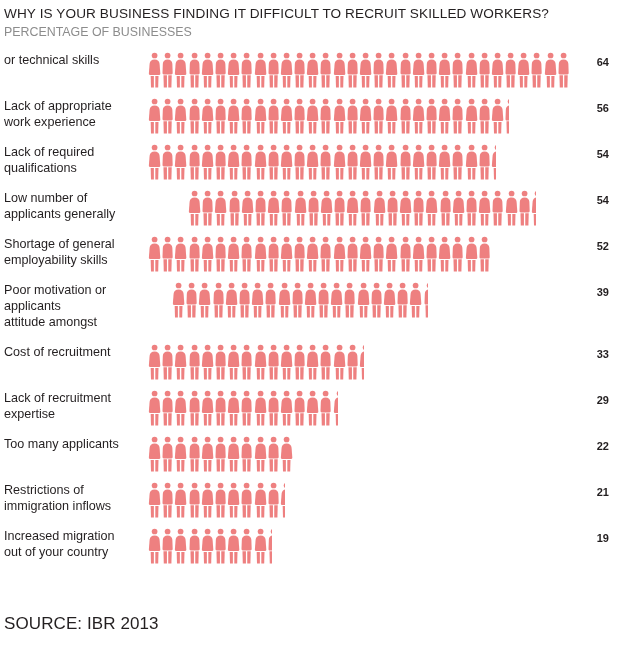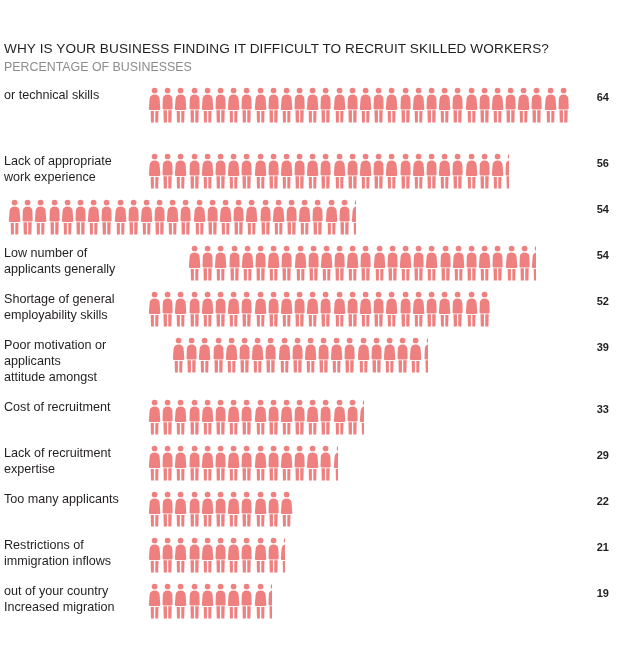--- a/index.html
+++ b/index.html
@@ -20,21 +20,20 @@
     width: 618px;
     height: 646px;
     position: relative;
     box-sizing: border-box;
     padding: 0;
   }
 
   
   .header {
     padding: 6px 24px 0 4px;
-    margin-top: 35px;
   }
   .chart-title {
     font-size: 13.6px;
     letter-spacing: 0.1px;
     color: #231f20;
     line-height: 1.25;
     white-space: nowrap;
   }
   .chart-subtitle {
     font-size: 12.4px;
@@ -381,21 +380,21 @@
                 <circle cx="6" cy="3.3" r="2.7" fill="#ee8080"></circle>
                 <path d="M6 7.0 C3.3 7.0 1.6 8.5 1.5 11.0 L1.2 19.6 C1.15 20.6 1.7 21.2 2.4 21.2 L9.6 21.2 C10.3 21.2 10.85 20.6 10.8 19.6 L10.5 11.0 C10.4 8.5 8.7 7.0 6 7.0 Z" fill="#ee8080"></path>
                 <path d="M2.1 22.0 L5.4 22.0 L5.4 33.6 L2.4 33.6 Z" fill="#ee8080"></path>
                 <path d="M6.6 22.0 L9.9 22.0 L9.6 33.6 L6.6 33.6 Z" fill="#ee8080"></path>
               </svg>
             </div>
           </div>
         </div>
         <div class="row-value">64</div>
       </div>
-      <div class="row" style="height: 46px; margin-top: 20px;">
+      <div class="row" style="height: 46px;">
         <div class="row-label">
           <span>Lack of appropriate</span>
           <span>work experience</span>
         </div>
         <div class="row-pictos">
           <div class="picto-strip">
             <div class="fig">
               <svg width="13.2" height="36" viewBox="0 0 12 34" xmlns="http://www.w3.org/2000/svg">
                 <circle cx="6" cy="3.3" r="2.7" fill="#ee8080"></circle>
                 <path d="M6 7.0 C3.1 7.0 1.5 8.6 1.3 11.2 L0.6 20.4 C0.55 21.3 1.2 21.8 1.9 21.8 L10.1 21.8 C10.8 21.8 11.45 21.3 11.4 20.4 L10.7 11.2 C10.5 8.6 8.9 7.0 6 7.0 Z" fill="#ee8080"></path>
@@ -617,20 +616,24 @@
                 <path d="M6 7.0 C3.3 7.0 1.6 8.5 1.5 11.0 L1.2 19.6 C1.15 20.6 1.7 21.2 2.4 21.2 L9.6 21.2 C10.3 21.2 10.85 20.6 10.8 19.6 L10.5 11.0 C10.4 8.5 8.7 7.0 6 7.0 Z" fill="#ee8080"></path>
                 <path d="M2.1 22.0 L5.4 22.0 L5.4 33.6 L2.4 33.6 Z" fill="#ee8080"></path>
                 <path d="M6.6 22.0 L9.9 22.0 L9.6 33.6 L6.6 33.6 Z" fill="#ee8080"></path>
               </svg>
             </div>
           </div>
         </div>
         <div class="row-value">56</div>
       </div>
       <div class="row" style="height: 46px;">
+        <div class="row-label">
+          <span>Lack of required</span>
+          <span>qualifications</span>
+        </div>
         <div class="row-pictos">
           <div class="picto-strip">
             <div class="fig">
               <svg width="13.2" height="36" viewBox="0 0 12 34" xmlns="http://www.w3.org/2000/svg">
                 <circle cx="6" cy="3.3" r="2.7" fill="#ee8080"></circle>
                 <path d="M6 7.0 C3.1 7.0 1.5 8.6 1.3 11.2 L0.6 20.4 C0.55 21.3 1.2 21.8 1.9 21.8 L10.1 21.8 C10.8 21.8 11.45 21.3 11.4 20.4 L10.7 11.2 C10.5 8.6 8.9 7.0 6 7.0 Z" fill="#ee8080"></path>
                 <path d="M2.3 22.6 L5.35 22.6 L5.35 33.6 L2.6 33.6 Z" fill="#ee8080"></path>
                 <path d="M6.65 22.6 L9.7 22.6 L9.4 33.6 L6.65 33.6 Z" fill="#ee8080"></path>
               </svg>
             </div>
@@ -1933,22 +1936,22 @@
                 <path d="M2.3 22.6 L5.35 22.6 L5.35 33.6 L2.6 33.6 Z" fill="#ee8080"></path>
                 <path d="M6.65 22.6 L9.7 22.6 L9.4 33.6 L6.65 33.6 Z" fill="#ee8080"></path>
               </svg>
             </div>
           </div>
         </div>
         <div class="row-value">21</div>
       </div>
       <div class="row" style="height: 46px;">
         <div class="row-label">
+          <span>Increased migration</span>
           <span>out of your country</span>
-          <span>Increased migration</span>
         </div>
         <div class="row-pictos">
           <div class="picto-strip">
             <div class="fig">
               <svg width="13.2" height="36" viewBox="0 0 12 34" xmlns="http://www.w3.org/2000/svg">
                 <circle cx="6" cy="3.3" r="2.7" fill="#ee8080"></circle>
                 <path d="M6 7.0 C3.1 7.0 1.5 8.6 1.3 11.2 L0.6 20.4 C0.55 21.3 1.2 21.8 1.9 21.8 L10.1 21.8 C10.8 21.8 11.45 21.3 11.4 20.4 L10.7 11.2 C10.5 8.6 8.9 7.0 6 7.0 Z" fill="#ee8080"></path>
                 <path d="M2.3 22.6 L5.35 22.6 L5.35 33.6 L2.6 33.6 Z" fill="#ee8080"></path>
                 <path d="M6.65 22.6 L9.7 22.6 L9.4 33.6 L6.65 33.6 Z" fill="#ee8080"></path>
               </svg>

